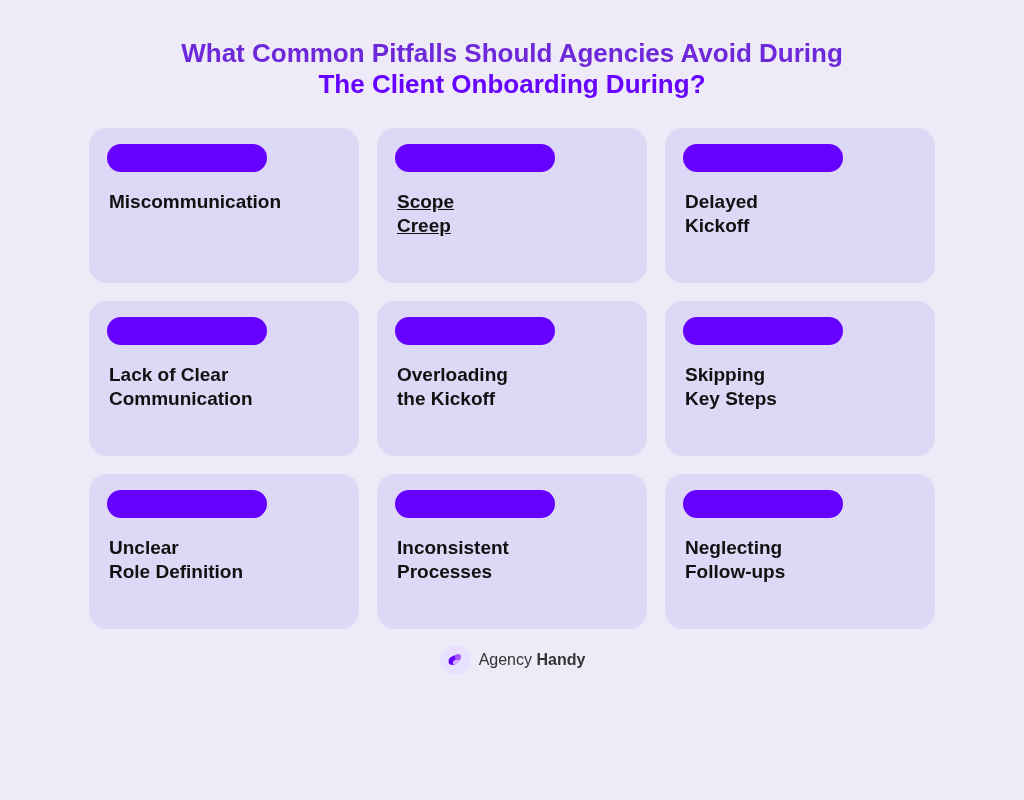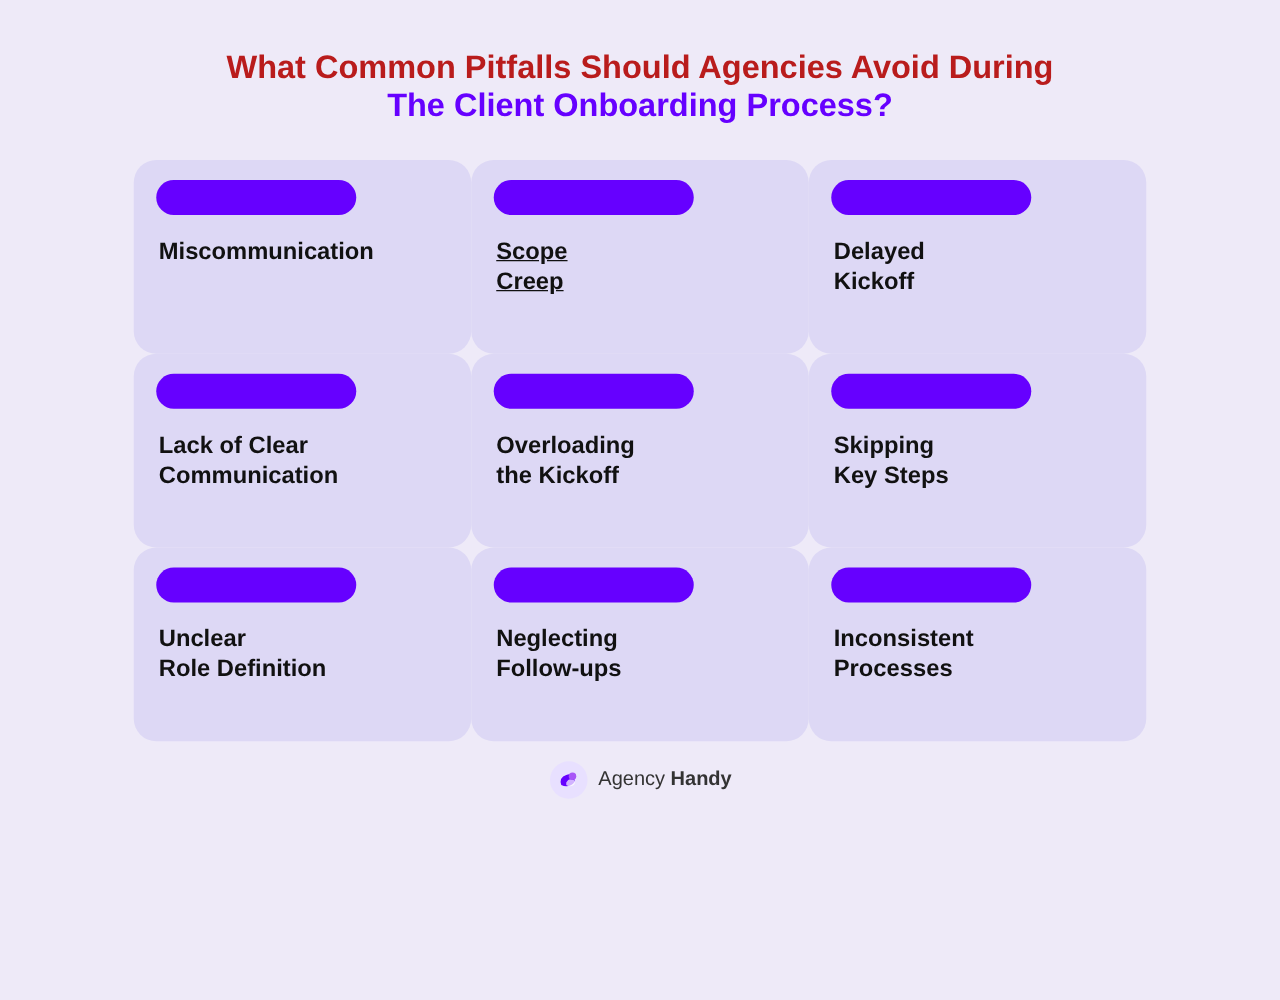--- a/index.html
+++ b/index.html
@@ -18,33 +18,34 @@
 
     .header {
       text-align: center;
       margin-top: 38px;
       margin-bottom: 28px;
     }
 
     .header-line1 {
       font-size: 26px;
       font-weight: 800;
-      color: #b91c1c;
+      color: #6d28d9;
     }
 
     .header-line2 {
       font-size: 26px;
       font-weight: 800;
       color: #6600ff;
     }
 
     .grid {
       display: grid;
       grid-template-columns: repeat(3, 270px);
       grid-template-rows: repeat(3, 155px);
+      gap: 18px;
     }
 
     .card {
       background: #ddd8f5;
       border-radius: 18px;
       display: flex;
       flex-direction: column;
       align-items: flex-start;
       justify-content: flex-start;
       padding: 16px 18px 0 18px;
@@ -87,21 +88,21 @@
 
     .footer-text span {
       font-weight: 800;
     }
   </style>
 </head>
 <body>
 
 <div class="header">
   <div class="header-line1">What Common Pitfalls Should Agencies Avoid During</div>
-  <div class="header-line2">The Client Onboarding Process?</div>
+  <div class="header-line2">The Client Onboarding During?</div>
 </div>
 
 <div class="grid" id="cards-container">
 <div class="card">
       <div class="card-bar"></div>
       <div class="card-label" style="white-space: pre-line;">Miscommunication</div>
     </div>
     <div class="card">
       <div class="card-bar"></div>
       <div class="card-label" style="white-space: pre-line; text-decoration: underline;">Scope
@@ -127,27 +128,27 @@
       <div class="card-label" style="white-space: pre-line;">Skipping
 Key Steps</div>
     </div>
     <div class="card">
       <div class="card-bar"></div>
       <div class="card-label" style="white-space: pre-line;">Unclear
 Role Definition</div>
     </div>
     <div class="card">
       <div class="card-bar"></div>
-      <div class="card-label" style="white-space: pre-line;">Neglecting
-Follow-ups</div>
+      <div class="card-label" style="white-space: pre-line;">Inconsistent
+Processes</div>
     </div>
     <div class="card">
       <div class="card-bar"></div>
-      <div class="card-label" style="white-space: pre-line;">Inconsistent
-Processes</div>
+      <div class="card-label" style="white-space: pre-line;">Neglecting
+Follow-ups</div>
     </div>
   </div>
 
 <div class="footer">
   <svg class="footer-logo" viewBox="0 0 32 32" xmlns="http://www.w3.org/2000/svg">
     <circle cx="16" cy="16" r="15" fill="#e8e0ff"></circle>
     <path d="M10 20 Q8 14 14 12 Q18 10 20 14 Q22 18 18 20 Q14 22 10 20Z" fill="#6600ff"></path>
     <path d="M14 18 Q16 14 20 16 Q22 18 20 20 Q17 22 14 20Z" fill="white" opacity="0.7"></path>
     <circle cx="19" cy="13" r="3" fill="#a855f7"></circle>
   </svg>

